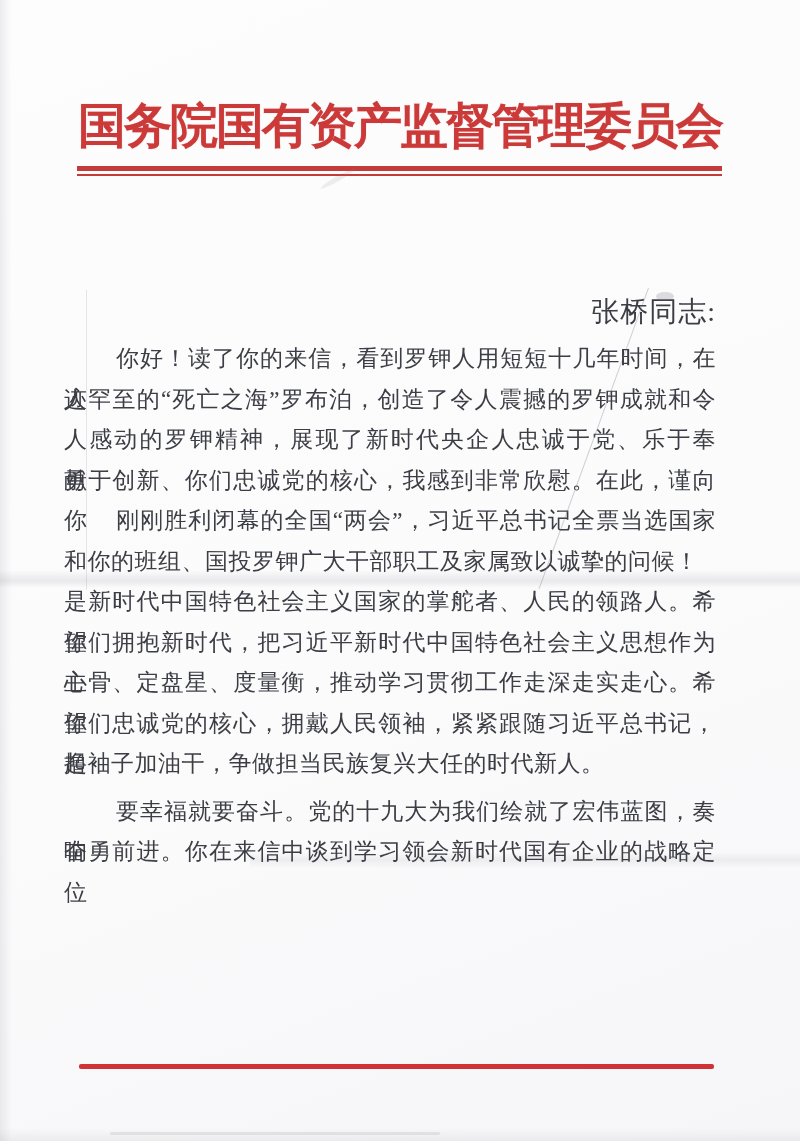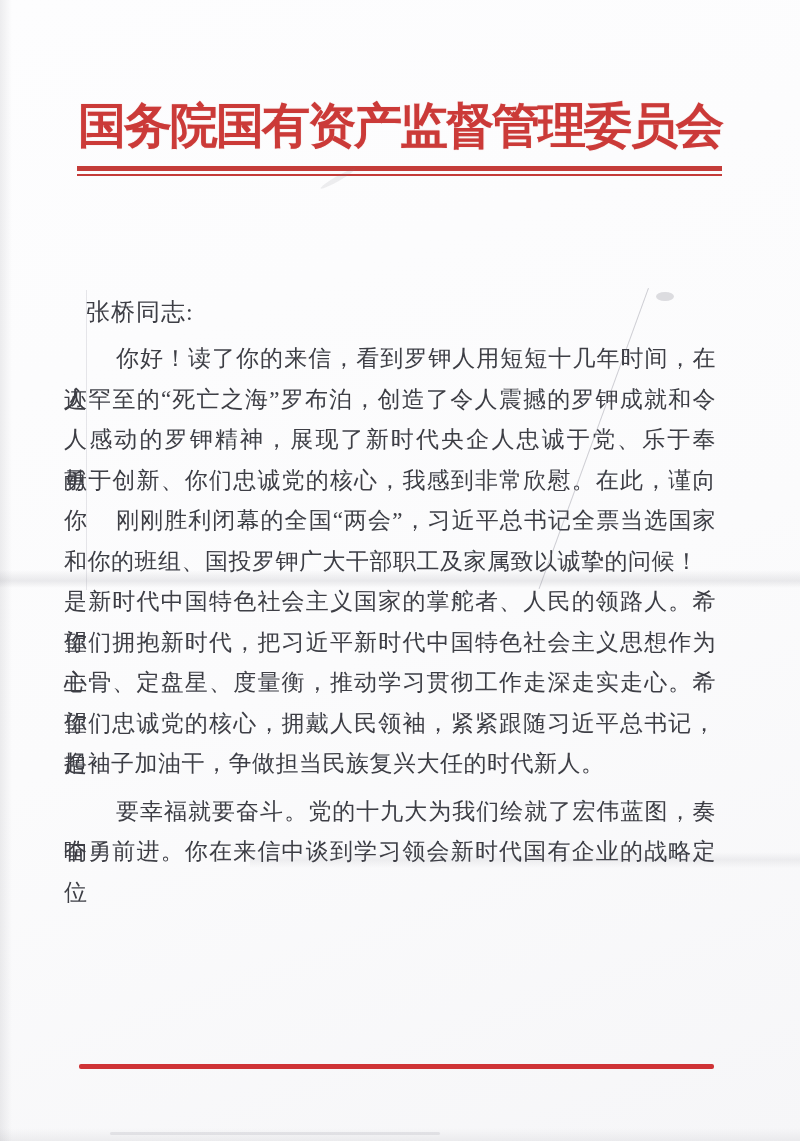--- a/index.html
+++ b/index.html
@@ -39,22 +39,23 @@
 
   
   .letter{
     position:absolute;left:64px;top:294px;width:652px;
     color:var(--ink,#3d3e45);
     font-size:23px;
   }
   .salutation{
     padding-left:22px;
     height:45px;line-height:36px;
-    font-size:24px;
+    font-size:28px;
     letter-spacing:1px;
+    text-align:right;
   }
   .line{
     height:40.5px;line-height:40.5px;
     letter-spacing:.5px;
   }
   .line.fill{text-align:justify;text-align-last:justify;}
   .line.indent{text-indent:52px;}
   .line.para-gap{margin-top:7px;}
 
   

